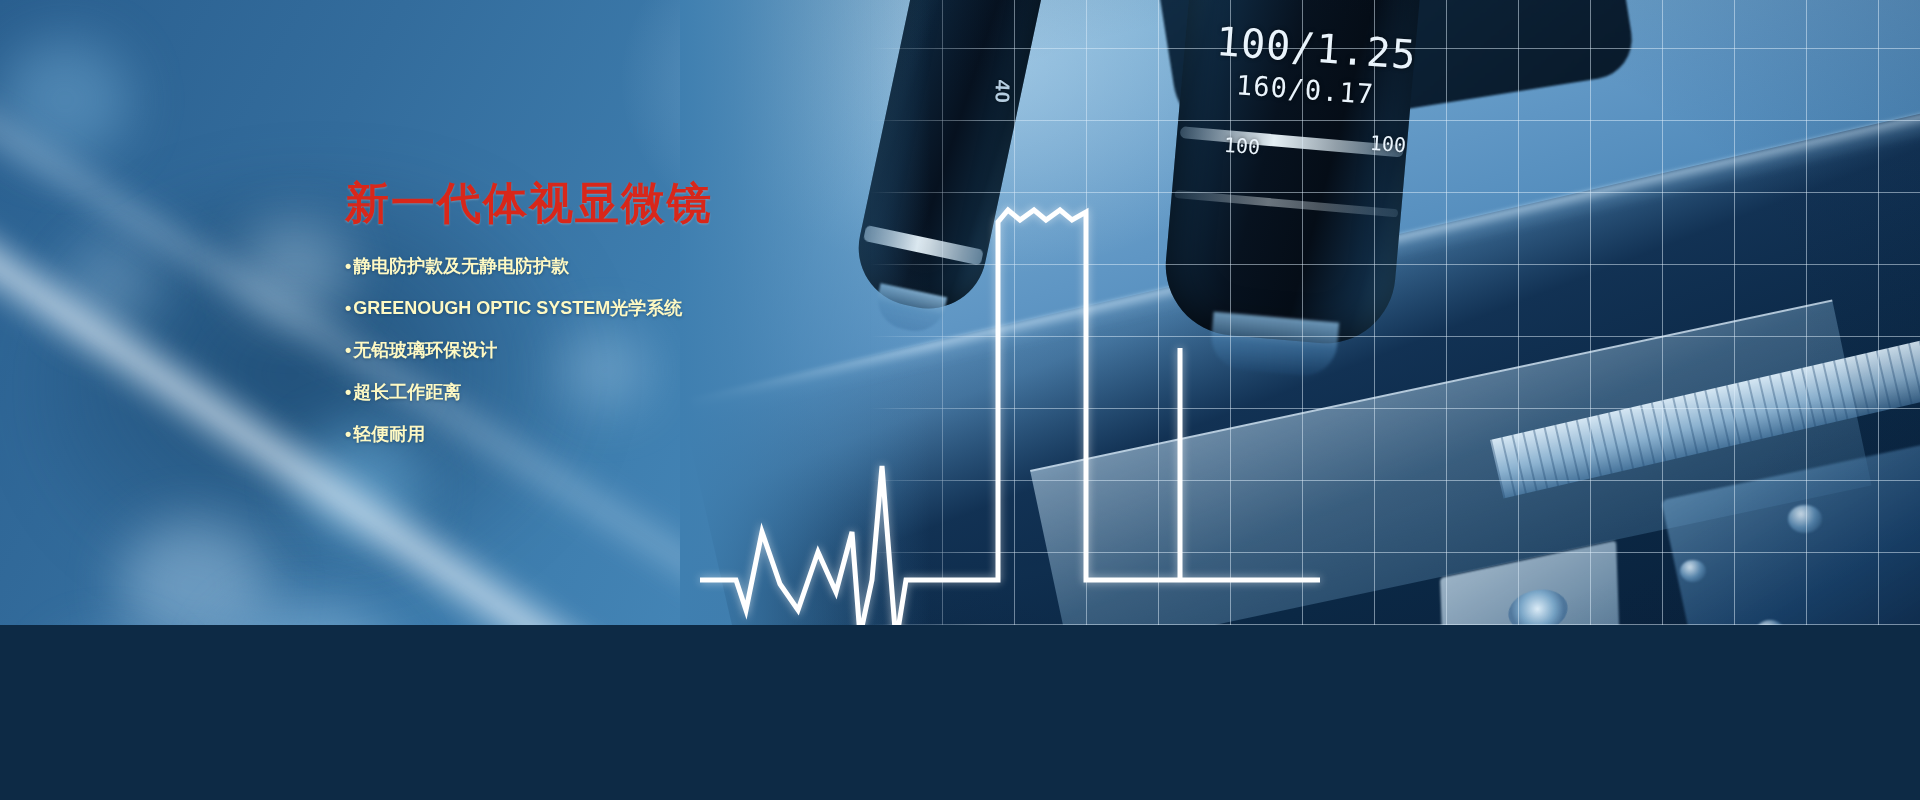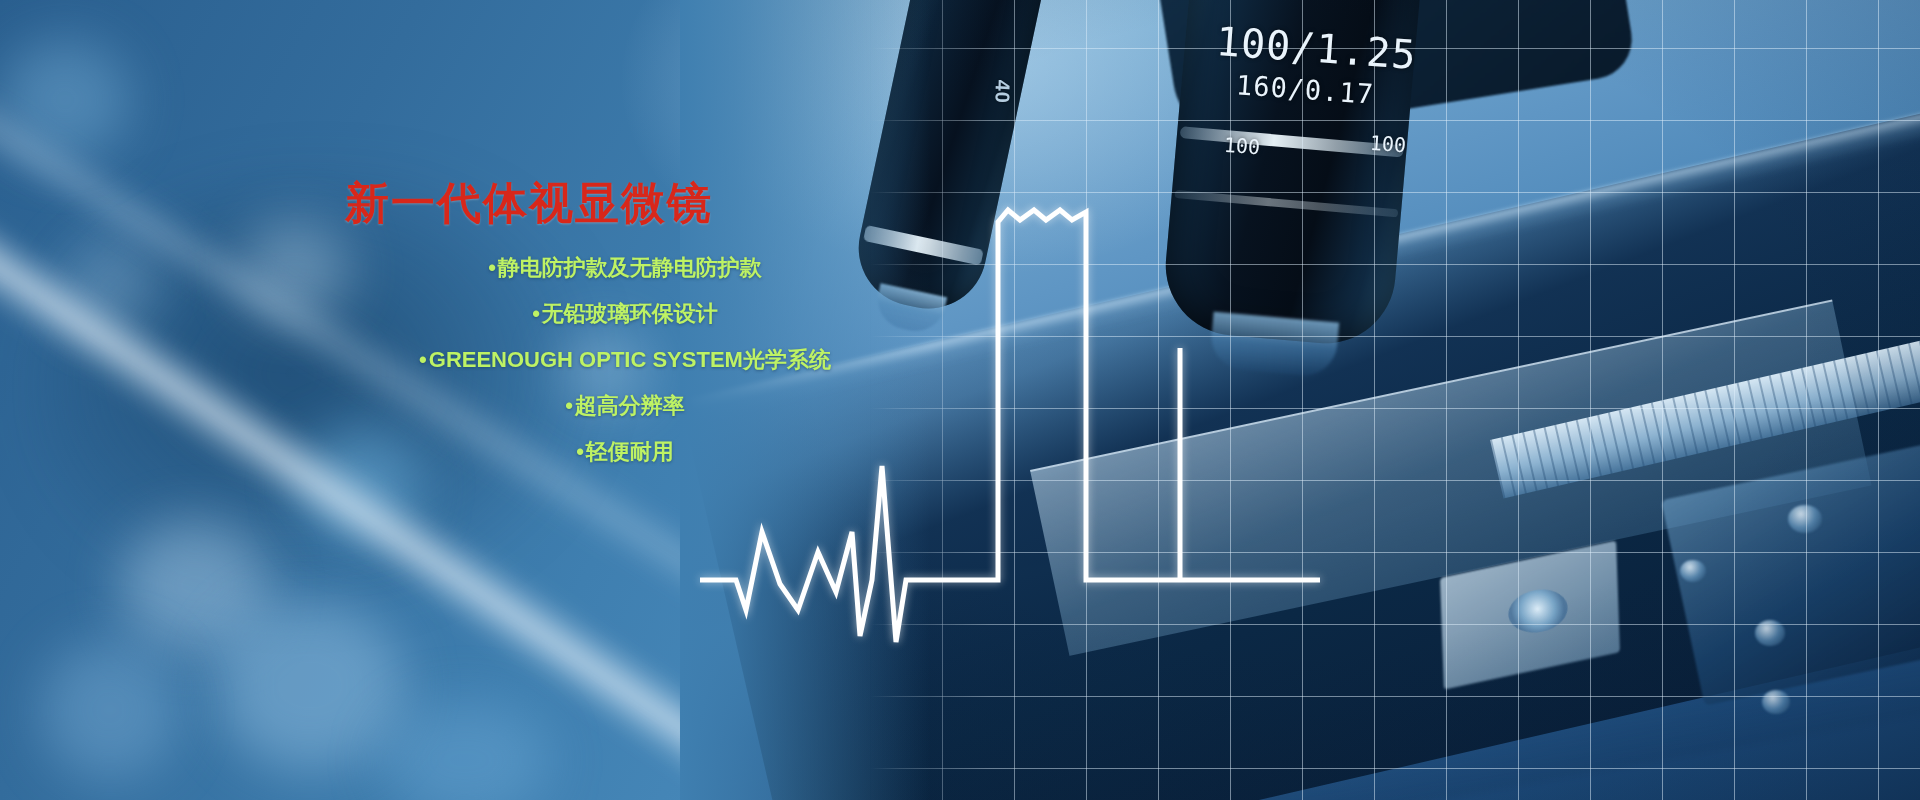--- a/index.html
+++ b/index.html
@@ -1,21 +1,21 @@
 <!DOCTYPE html>
 <html><head>
 <meta charset="utf-8">
 <style>
   * { margin:0; padding:0; box-sizing:border-box; }
   html,body { width:1920px; height:800px; overflow:hidden; background:#0d2a45; }
   body { font-family:"Liberation Sans","DejaVu Sans",sans-serif; }
 
   #banner {
     position:relative;
-    width:1920px; height:800px;
+    width:1920px; height:625px;
     overflow:hidden;
     background:#2a6ea8;
   }
 
   
   .bg-base {
     position:absolute; inset:0;
     background:
       radial-gradient(ellipse 380px 300px at 1150px 120px, rgba(163,205,238,0.55), rgba(163,205,238,0) 70%),
       radial-gradient(ellipse 300px 250px at 830px 80px,  rgba(190,222,245,0.45), rgba(190,222,245,0) 70%),
@@ -259,28 +259,27 @@
     font-size:44px;
     font-weight:bold;
     letter-spacing:2px;
     line-height:1.15;
     margin-bottom:28px;
     text-shadow:0 1px 2px rgba(255,255,255,0.25);
     white-space:nowrap;
   }
   .bullets { list-style:none; }
   .bullets li {
-    color:#bef264;
-    font-size:22px;
+    color:#fef9c3;
+    font-size:18px;
     font-weight:bold;
     line-height:1;
     margin-bottom:24px;
     white-space:nowrap;
     text-shadow:0 1px 3px rgba(20,55,90,0.55);
-    text-align:center;
   }
   .bullets li .dot {
     display:inline-block;
     margin-right:2px;
   }
 </style>
 </head>
 <body>
 
 <div id="banner">
@@ -391,20 +390,20 @@
       <g fill="none" stroke="#ffffff" stroke-width="5" style="filter:drop-shadow(0 0 4px rgba(255,255,255,0.55));">
         <path d="M 386 30 L 386 400 L 470 400" opacity="0"></path>
       </g>
     </svg>
   </div>
 
   <div class="copy">
     <div class="headline">新一代体视显微镜</div>
     <ul class="bullets">
       <li><span class="dot">•</span><span>静电防护款及无静电防护款</span></li>
+      <li><span class="dot">•</span><span>GREENOUGH OPTIC SYSTEM光学系统</span></li>
       <li><span class="dot">•</span><span>无铅玻璃环保设计</span></li>
-      <li><span class="dot">•</span><span>GREENOUGH OPTIC SYSTEM光学系统</span></li>
-      <li><span class="dot">•</span><span>超高分辨率</span></li>
+      <li><span class="dot">•</span><span>超长工作距离</span></li>
       <li><span class="dot">•</span><span>轻便耐用</span></li>
     </ul>
   </div>
 
 </div>
 
 </body></html>

